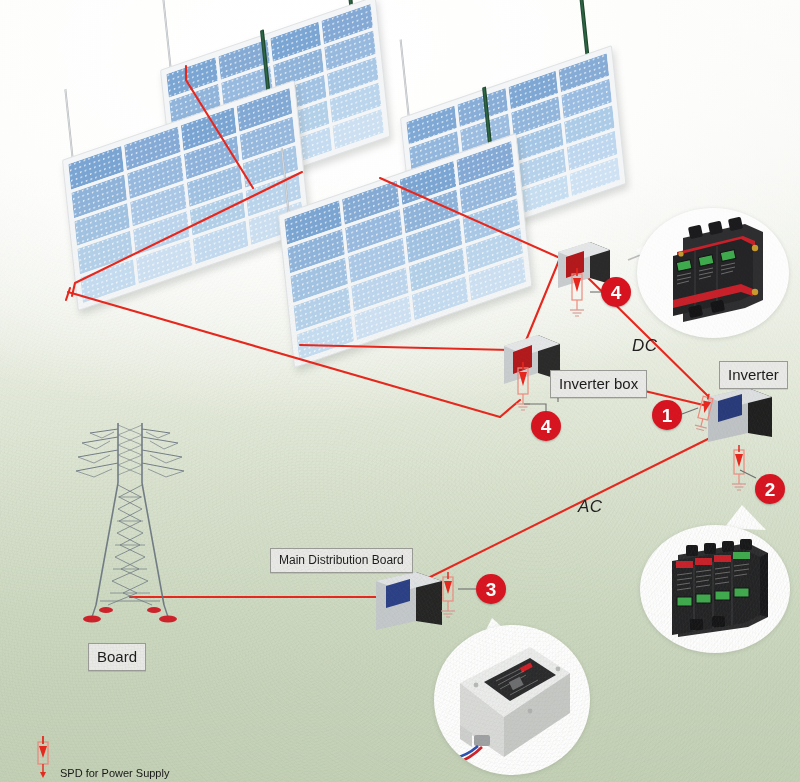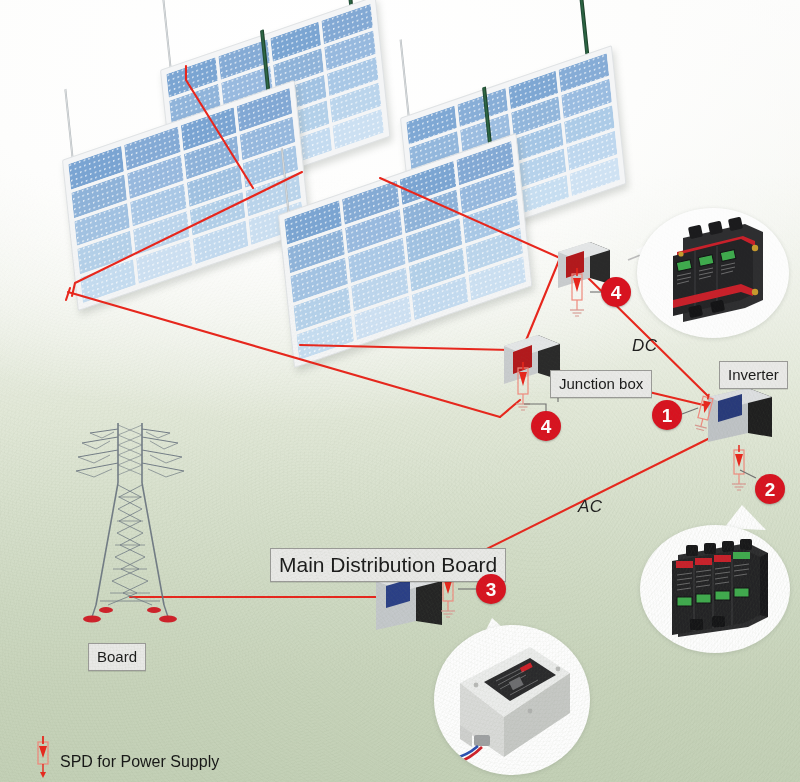--- a/index.html
+++ b/index.html
@@ -46,21 +46,21 @@
     position:absolute;
     background:#e9e9e7;
     border:1px solid #9a9a97;
     color:#1a1a1a;
     font-size:15px;
     line-height:1;
     padding:5px 8px 6px;
     white-space:nowrap;
     box-shadow:0 1px 0 rgba(0,0,0,.10);
   }
-  .callout.big{font-size:21px;}
+  .callout.big{font-size:12px;}
 
   
   .marker{
     position:absolute;
     width:30px;height:30px;
     border-radius:50%;
     background:#d8121f;
     color:#fff;
     font-size:19px;
     font-weight:bold;
@@ -74,22 +74,23 @@
     position:absolute;
     font-style:italic;
     font-size:17px;
     color:#1d1d1d;
     letter-spacing:.5px;
   }
 
   
   #legend-text{
     position:absolute;
-    font-size:16px;
+    font-size:11px;
     color:#151515;
+    margin-top:14px;
   }
 
   
   svg.layer{position:absolute;left:0;top:0;width:800px;height:782px;overflow:visible;}
 
   
   .panel-wrap{position:absolute;transform-origin:0 0;}
   .panel{
     position:relative;
     background:#f4f5f6;
@@ -523,21 +524,21 @@
         <polygon points="26,100 38,108 38,122 26,114" fill="#cfd0ce"></polygon>
 
         <rect x="40" y="110" width="16" height="11" rx="2" fill="#9fa1a3"></rect>
 
         <path d="M44,121 C36,128 28,132 18,134" stroke="#2b4fb0" stroke-width="2.6" fill="none"></path>
         <path d="M48,122 C40,130 30,136 20,139" stroke="#cf2029" stroke-width="2.6" fill="none"></path>
       </svg>
     </div>
   </div>
 
-  <div class="callout" style="left:550px; top:370px;">Junction box</div>
+  <div class="callout" style="left:550px; top:370px;">Inverter box</div>
 
   <div class="callout" style="left:719px; top:361px;text-align:center;">Inverter</div>
 
   <div class="callout big" style="left:270px; top:548px;">Main Distribution Board</div>
 
   <div class="callout" style="left:88px; top:643px;">Board</div>
 
   <div class="acdc" style="left:632px; top:336px;">DC</div>
 
   <div class="acdc" style="left:578px; top:497px;">AC</div>

